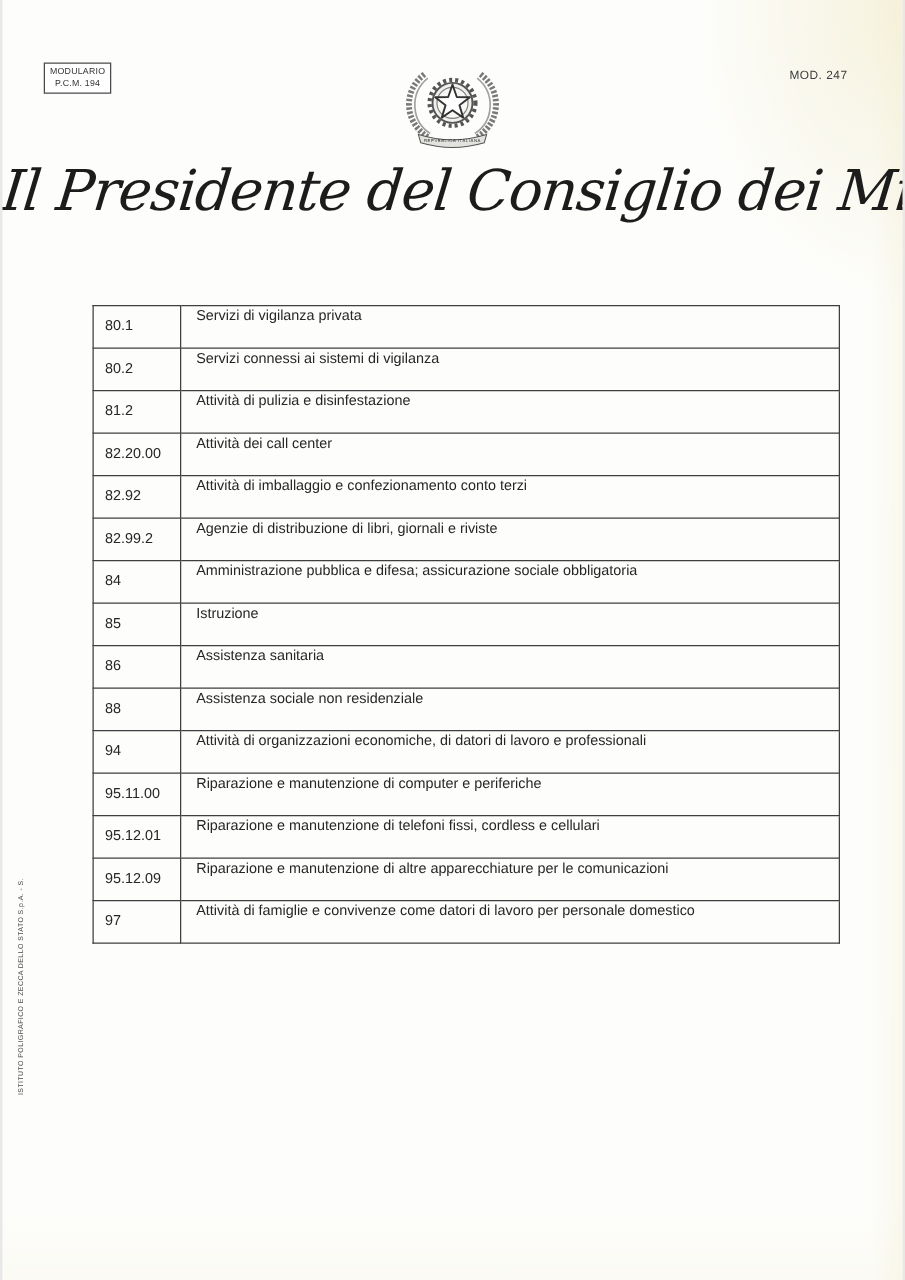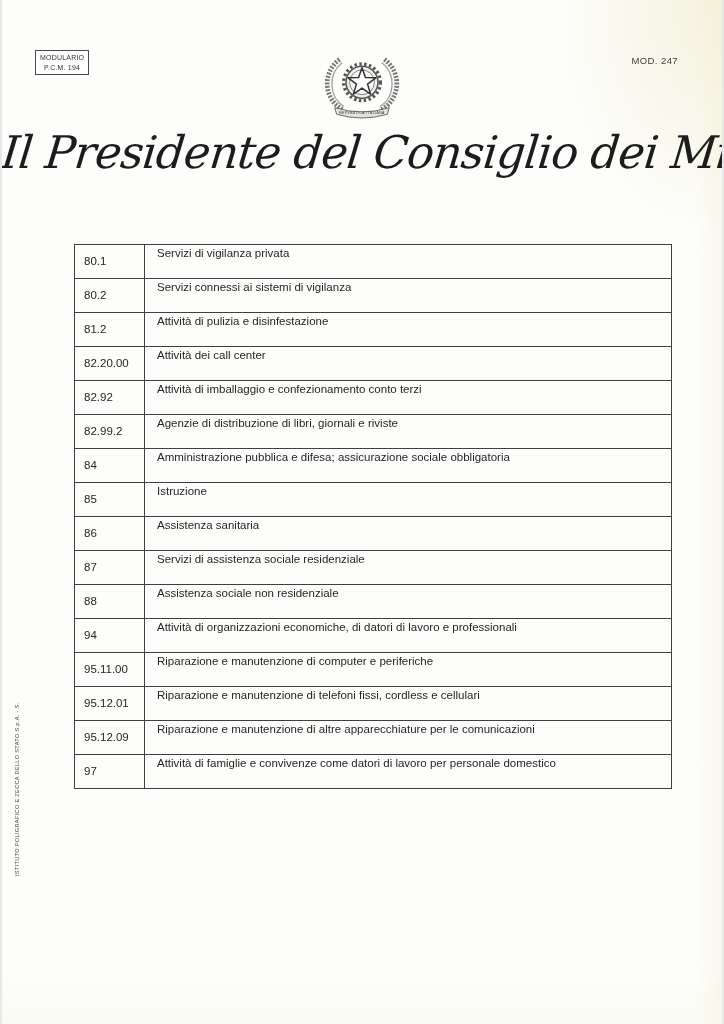--- a/index.html
+++ b/index.html
@@ -173,24 +173,20 @@
   <tr>
     <td class="code">85</td>
     <td class="desc">Istruzione</td>
   </tr>
 
   <tr>
     <td class="code">86</td>
     <td class="desc">Assistenza sanitaria</td>
   </tr>
 
-  <tr>
-    <td class="code">87</td>
-    <td class="desc">Servizi di assistenza sociale residenziale</td>
-  </tr>
 
   <tr>
     <td class="code">88</td>
     <td class="desc">Assistenza sociale non residenziale</td>
   </tr>
 
   <tr>
     <td class="code">94</td>
     <td class="desc">Attività di organizzazioni economiche, di datori di lavoro e professionali</td>
   </tr>

